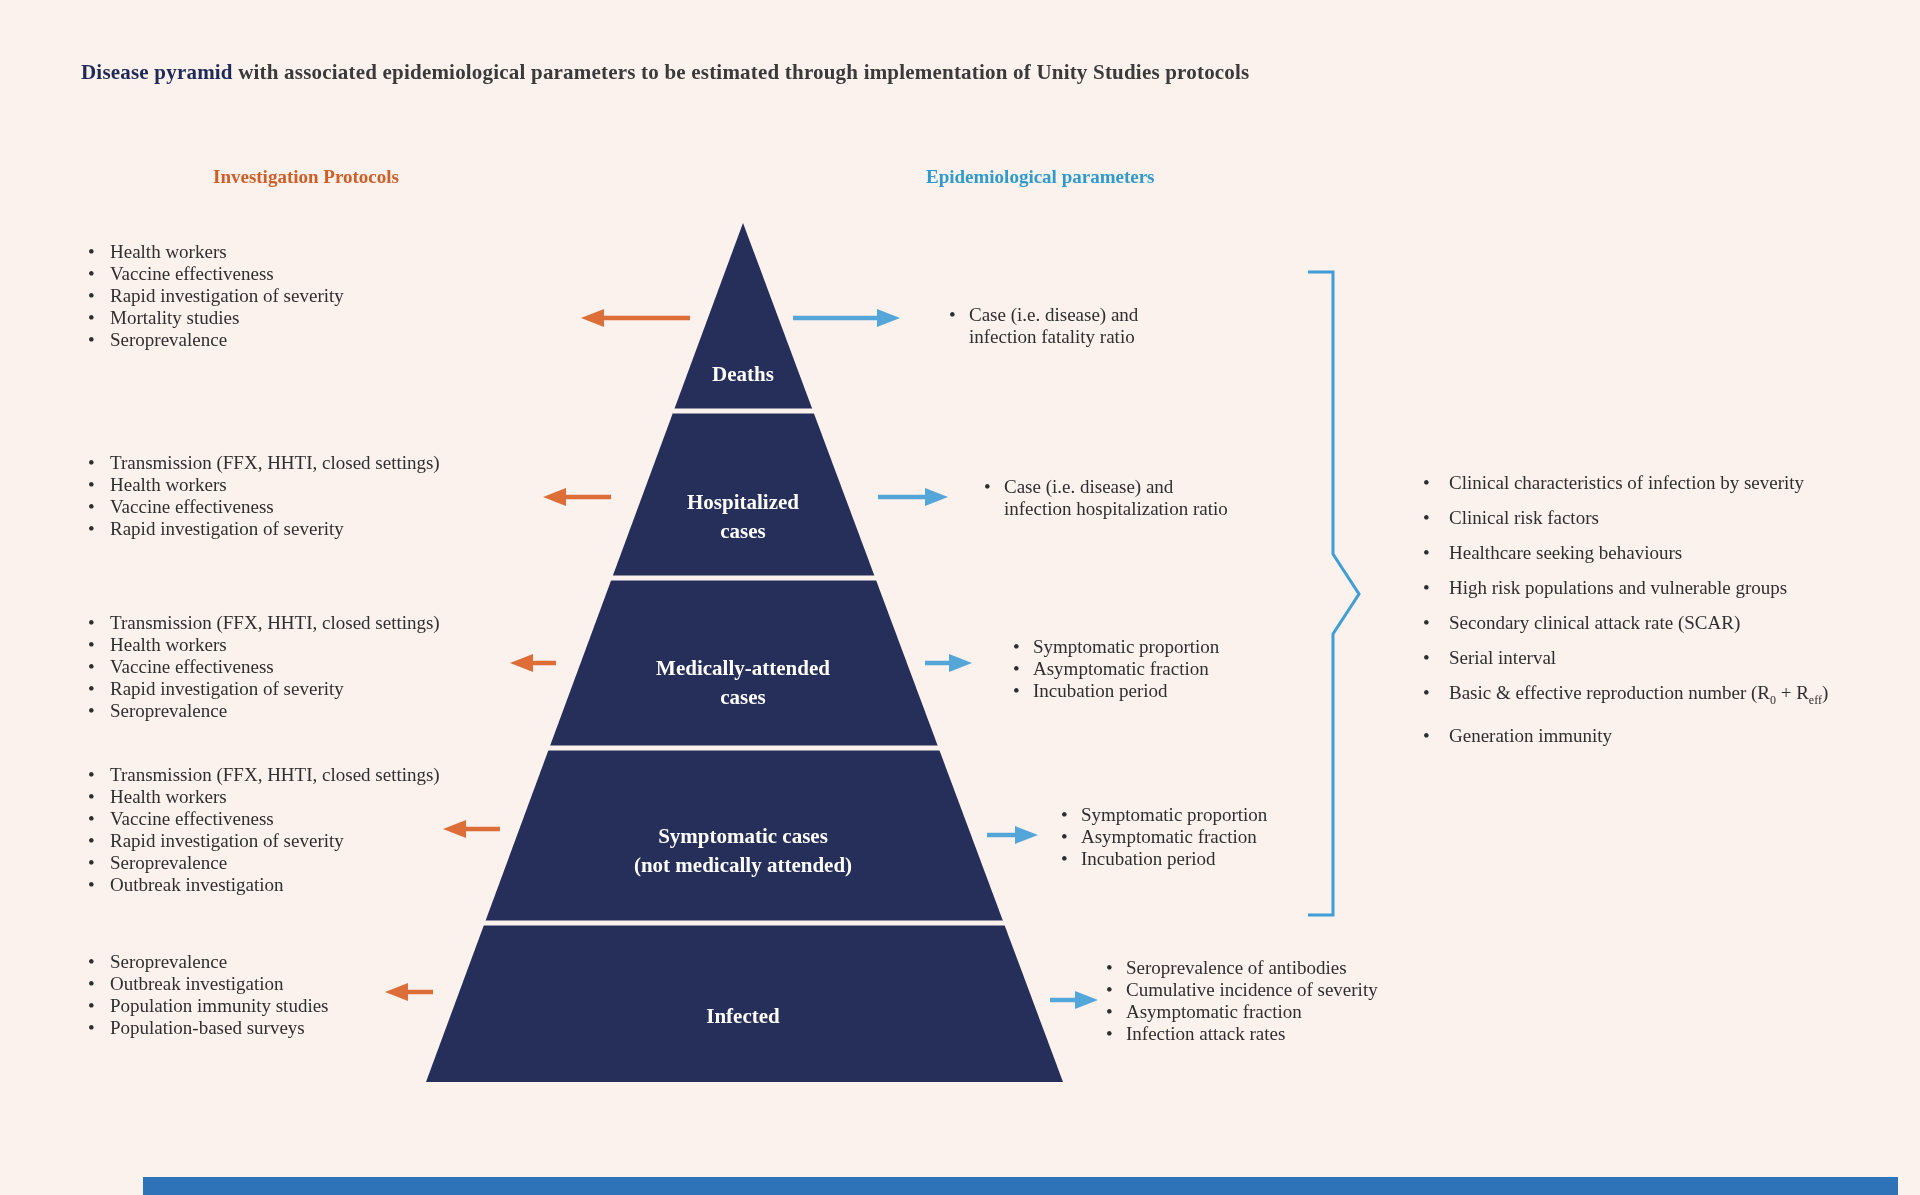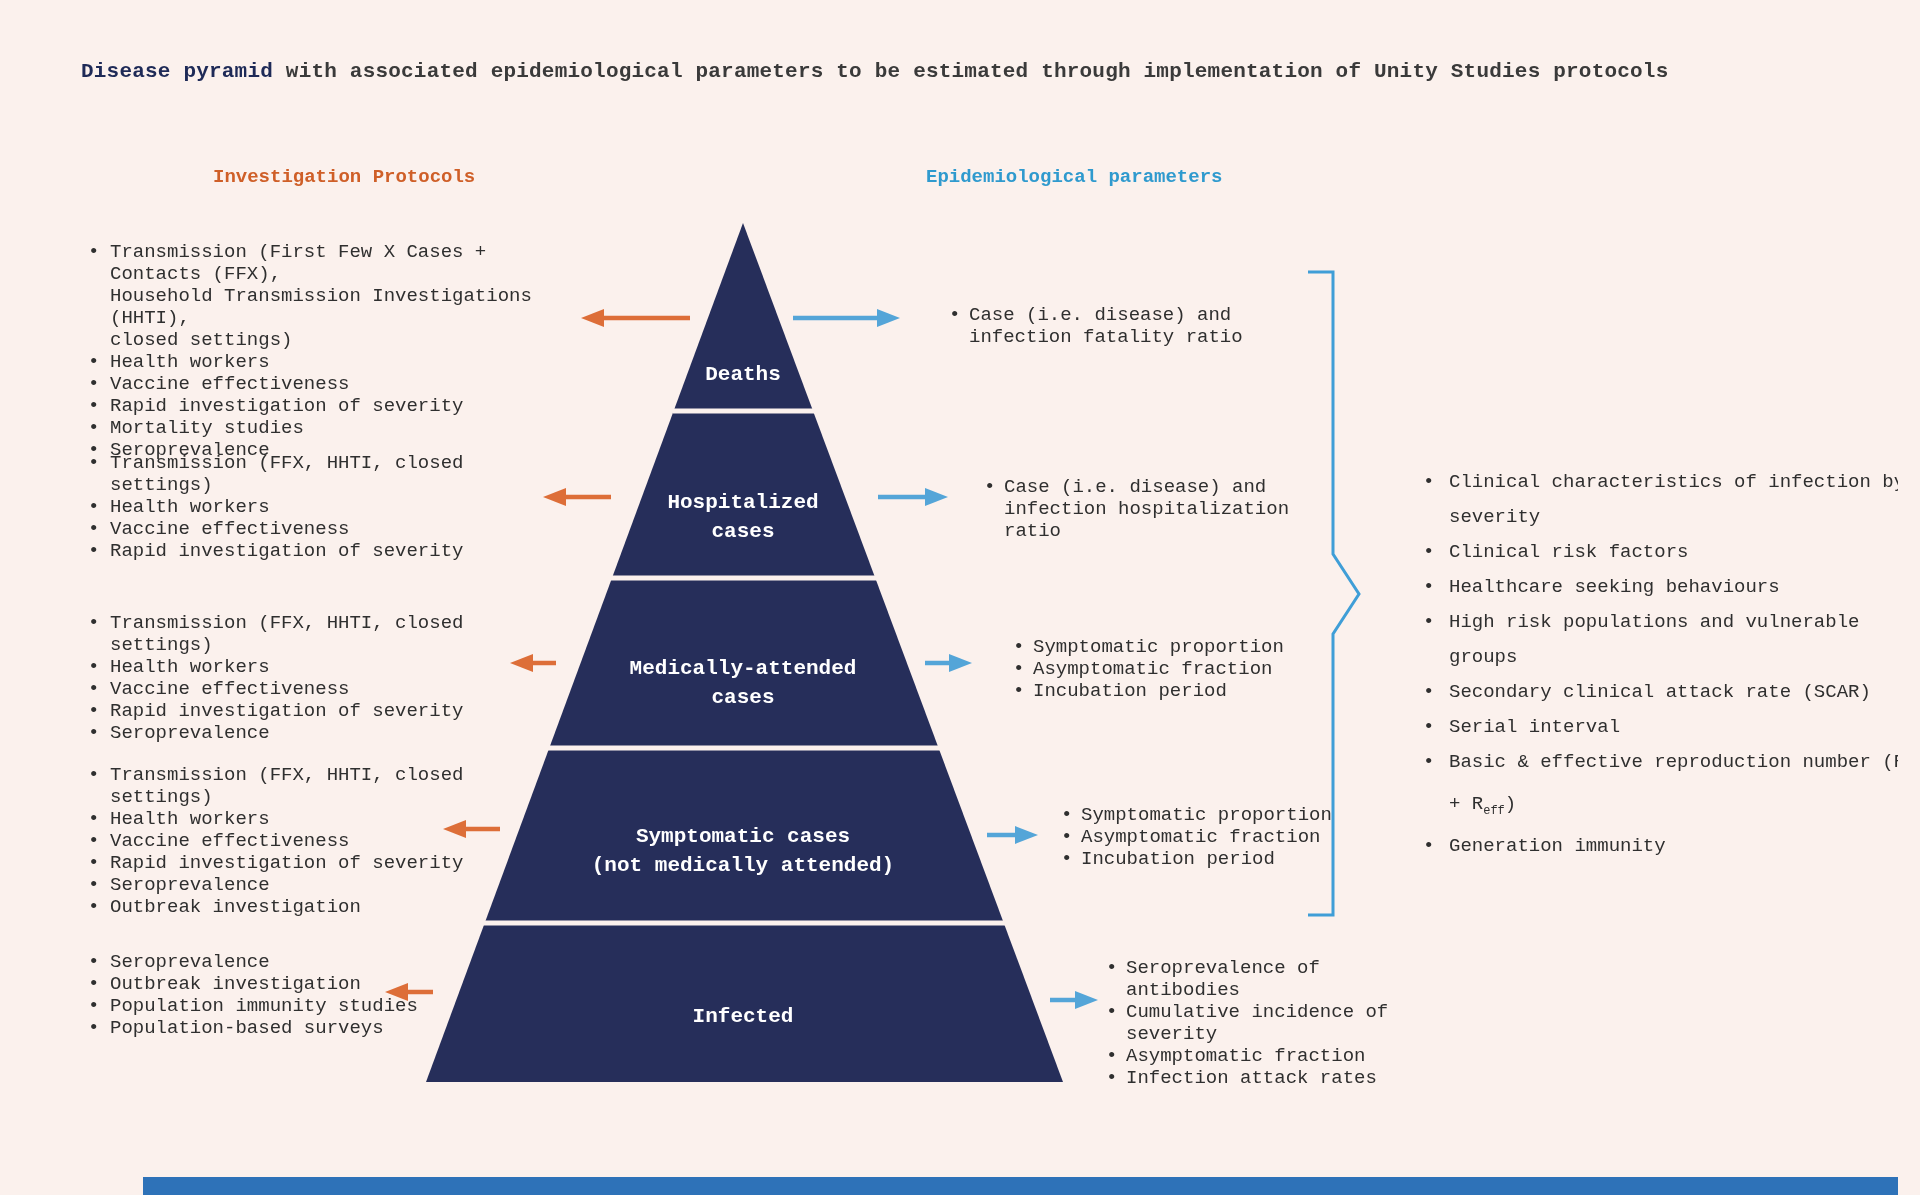--- a/index.html
+++ b/index.html
@@ -1,19 +1,19 @@
 <!DOCTYPE html>
 <html><head>
 <meta charset="utf-8">
 <style>
   html,body{margin:0;padding:0;background:#fbf1ed;}
   .canvas{
     position:relative;width:1898px;height:1195px;overflow:hidden;
     background:#fbf1ed;
-    font-family:Liberation Mono, monospace;
+    font-family:Liberation Serif, serif;
     color:#333;
   }
   .title{position:absolute;left:81px;top:60px;font-size:21px;font-weight:700;letter-spacing:.2px;}
   .title .t-hl{color:#1e2a57;}
   .title .t-rest{color:#3a3a3a;}
   .col-head{position:absolute;top:166px;font-size:19px;font-weight:700;}
   .col-head.orange{left:205px;color:#cf5f28;margin-left:8px;}
   .col-head.blue{left:926px;color:#2f9ace;}
   .art{position:absolute;left:0;top:0;}
   .navy{fill:#262e5a;}
@@ -122,23 +122,20 @@
   <div class="lvl-label" id="lbl-deaths">Deaths</div>
   <div class="lvl-label" id="lbl-hosp">Hospitalized
 cases</div>
   <div class="lvl-label" id="lbl-med">Medically-attended
 cases</div>
   <div class="lvl-label" id="lbl-symp">Symptomatic cases
 (not medically attended)</div>
   <div class="lvl-label" id="lbl-inf">Infected</div>
 
   <ul class="blist" id="ip-deaths">
-      <li>Transmission (First Few X Cases + Contacts (FFX),
-Household Transmission Investigations (HHTI),
-closed settings)</li>
       <li>Health workers</li>
       <li>Vaccine effectiveness</li>
       <li>Rapid investigation of severity</li>
       <li>Mortality studies</li>
       <li>Seroprevalence</li>
     </ul>
   <ul class="blist" id="ip-hosp">
       <li>Transmission (FFX, HHTI, closed settings)</li>
       <li>Health workers</li>
       <li>Vaccine effectiveness</li>

